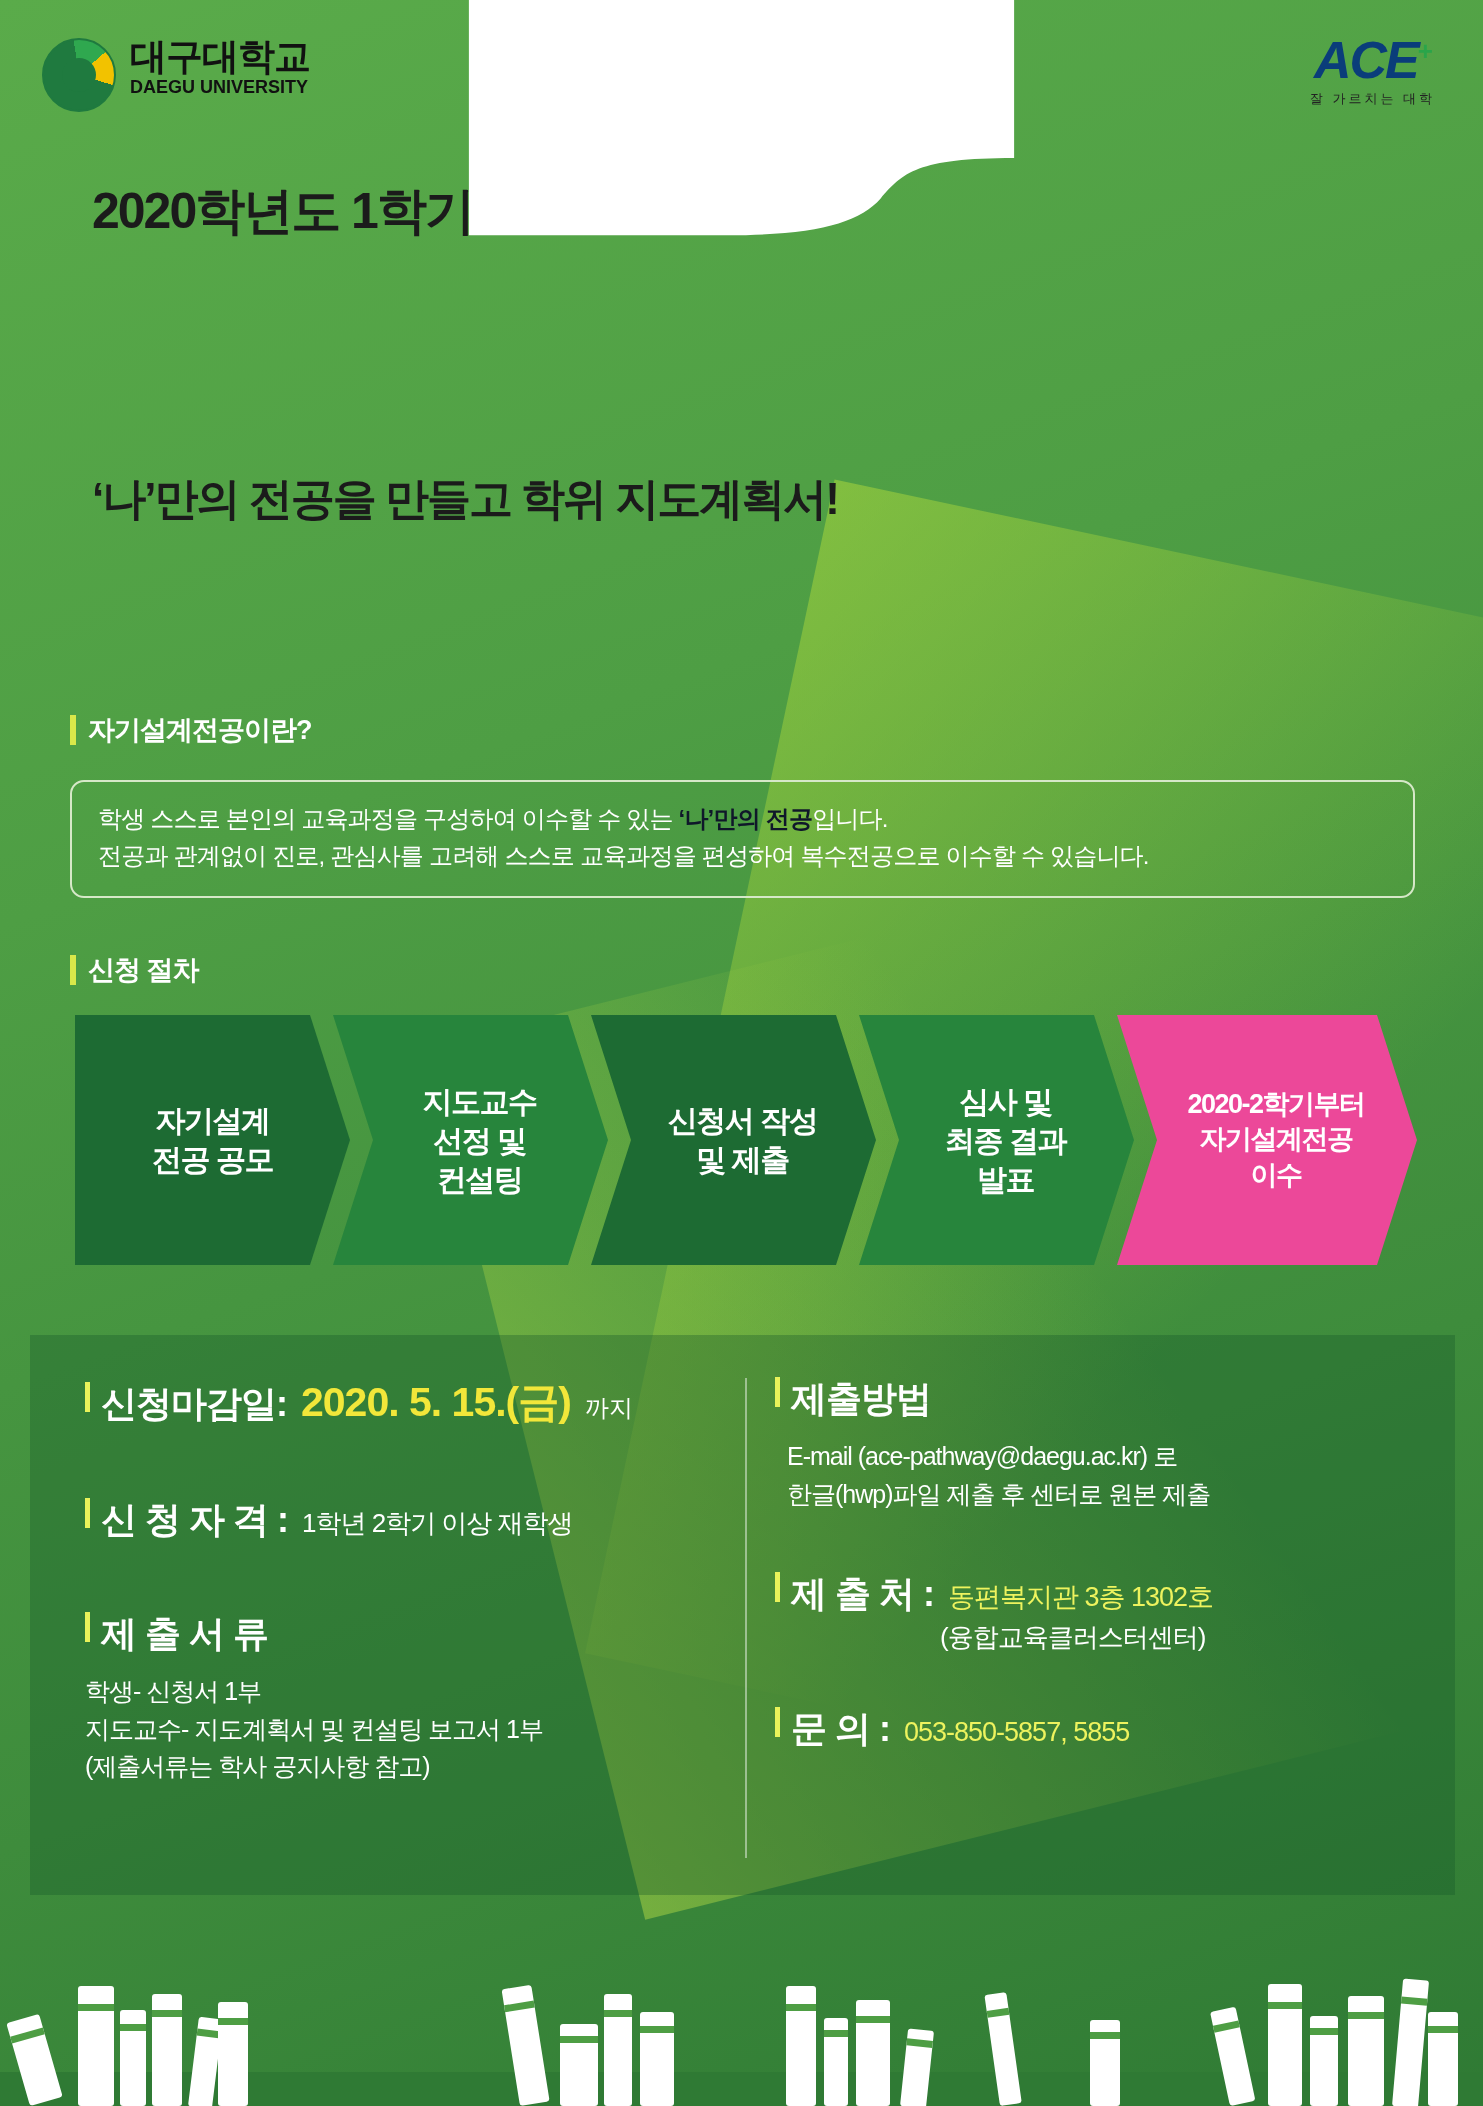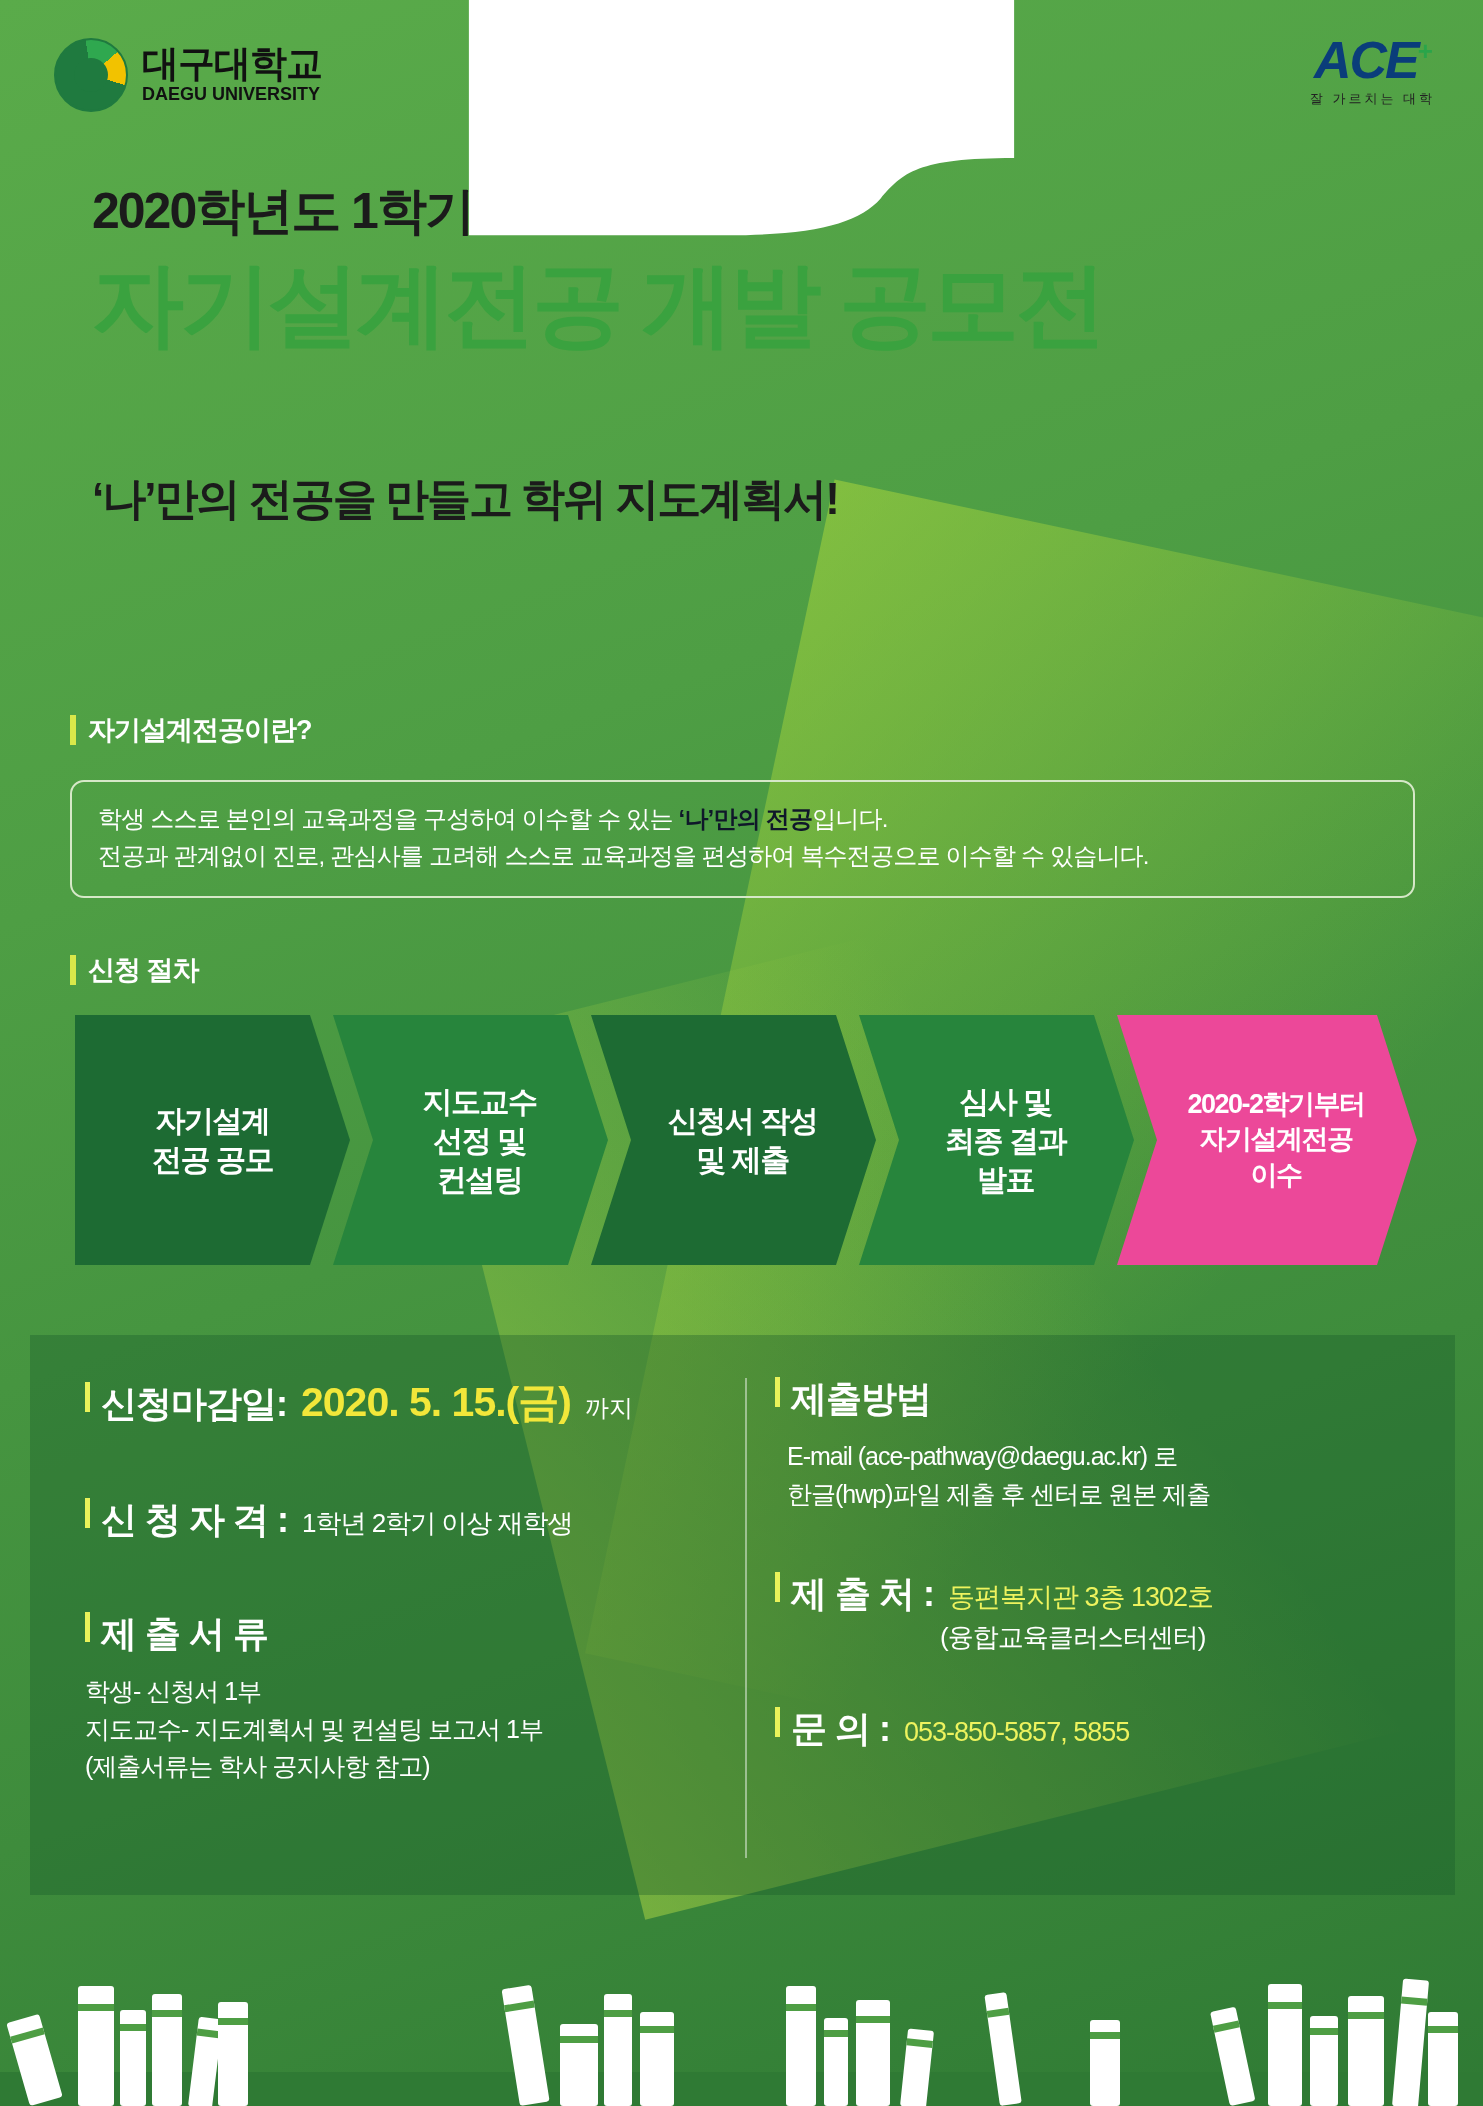--- a/index.html
+++ b/index.html
@@ -8,21 +8,21 @@
     font-family:"Liberation Sans","DejaVu Sans",sans-serif;
     background:#ffffff;
     overflow:hidden;
     position:relative;
   }
   .poster{position:relative;width:1483px;height:2106px;overflow:hidden;background:#ffffff;}
 
   
   .top{position:absolute;left:0;top:0;width:1483px;height:600px;background:#ffffff;z-index:5;}
 
-  .logo-left{position:absolute;left:54px;top:38px;display:flex;align-items:center;gap:14px;}
+  .logo-left{position:absolute;left:42px;top:38px;display:flex;align-items:flex-start;gap:14px;}
   .du-mark{width:74px;height:74px;border-radius:50%;background:
       radial-gradient(circle at 50% 50%, #ffffff 0 26%, rgba(0,0,0,0) 27%),
       conic-gradient(from 200deg,#1f7a3f 0 42%, #2fa84f 42% 58%, #f2c200 58% 74%, #1f7a3f 74% 100%);
       position:relative;border:2px solid #1f7a3f;box-sizing:border-box;}
   .du-mark::after{content:"";position:absolute;left:50%;top:50%;transform:translate(-50%,-50%);
       width:34px;height:34px;border-radius:50%;background:#1f7a3f;}
   .du-name-ko{font-size:37px;font-weight:bold;color:#111;line-height:1.05;letter-spacing:-1px;}
   .du-name-en{font-size:18px;font-weight:bold;color:#111;letter-spacing:0px;}
 
   .logo-right{position:absolute;right:48px;top:34px;text-align:center;}
@@ -106,21 +106,20 @@
         <div class="du-name-en">DAEGU UNIVERSITY</div>
       </div>
     </div>
 
     <div class="logo-right">
       <div class="ace-word"><span>ACE</span><span class="ace-plus">+</span></div>
       <div class="ace-sub">잘 가르치는 대학</div>
     </div>
 
     <div class="t-year">2020학년도 1학기</div>
-    <div class="t-main">자기설계전공 개발 공모전</div>
     <div class="t-sub">‘나’만의 전공을 만들고 학위 지도계획서!</div>
   </div>
 
   <div class="content">
 
     <div class="sec-label" style="left:70px;top:712px;">자기설계전공이란?</div>
 
     <div class="def-box">
       <div class="def-line">
         <span>학생 스스로 본인의 교육과정을 구성하여 이수할 수 있는 </span><span class="hl-yellow">‘나’만의 전공</span><span>입니다.</span>

